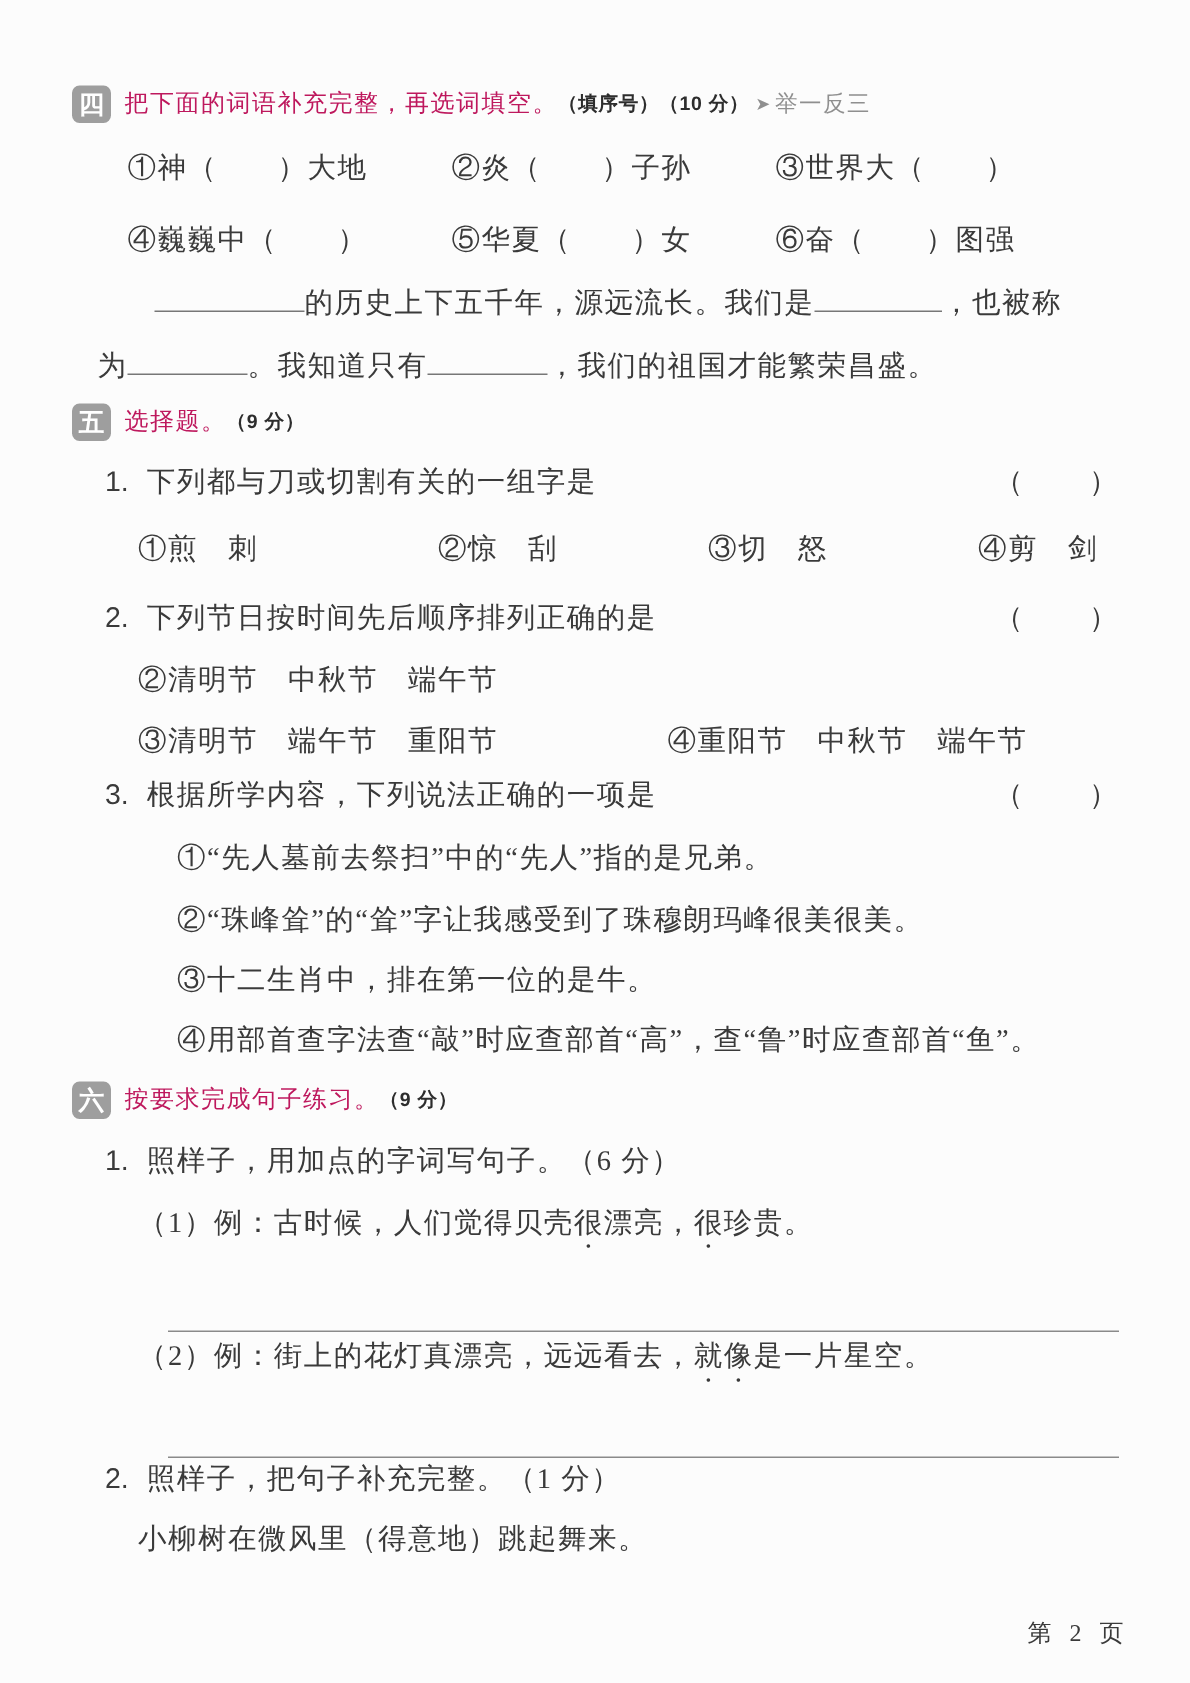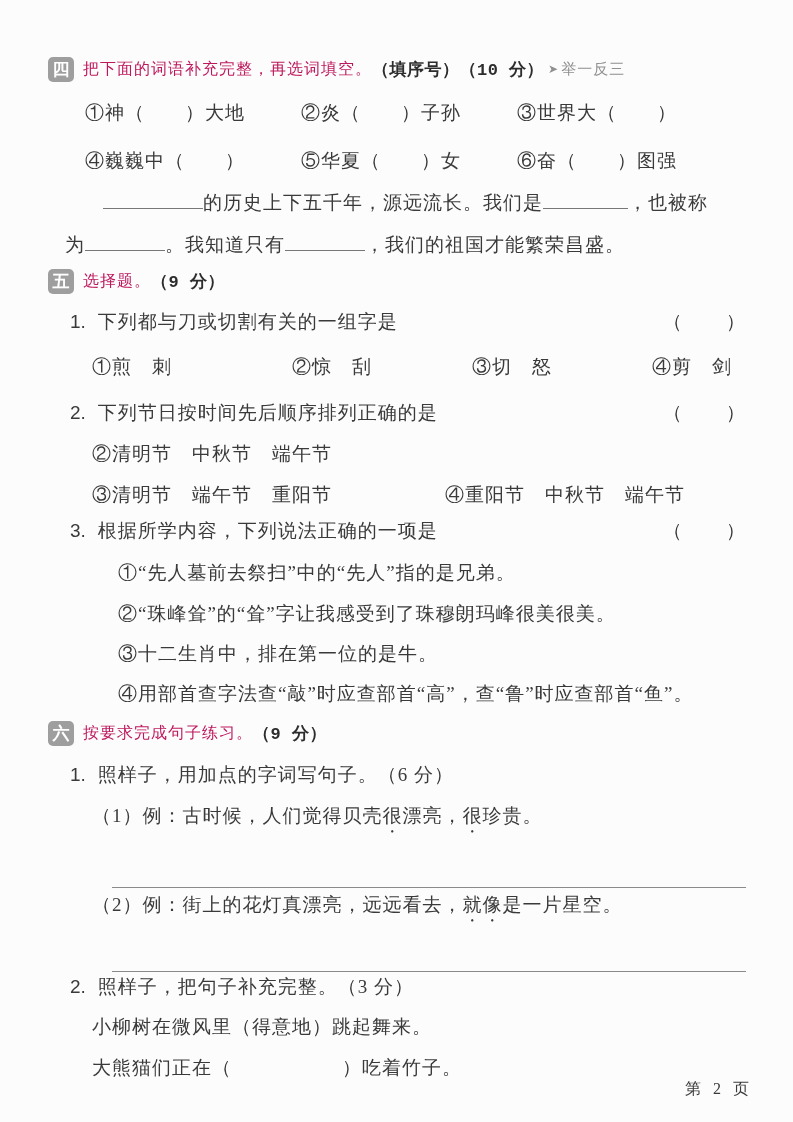--- a/index.html
+++ b/index.html
@@ -23,21 +23,21 @@
   }
   .badge {
     width:26px; height:25px; flex:none;
     background:#9e9e9e; color:#ffffff;
     border-radius:5px;
     display:flex; align-items:center; justify-content:center;
     font-size:17px; font-weight:bold;
     margin-right:9px;
   }
   .sec-title { font-weight:normal; font-size:16px; color:#be185d; letter-spacing:1px; }
-  .sec-score { font-size:17px; font-weight:bold; color:#2d2d2d; letter-spacing:0.5px;font-family:Liberation Mono, monospace; }
+  .sec-score { font-size:13px; font-weight:bold; color:#2d2d2d; letter-spacing:0.5px; }
   .tag {
     margin-left:4px; color:#8f8f8f; font-size:15px;
     display:flex; align-items:center; letter-spacing:1px;
   }
   .tag .arrow { font-size:12px; margin-right:2px; }
   .line { height:30px; line-height:30px; font-size:19px; letter-spacing:1px; white-space:nowrap; }
   .items-row { display:flex; margin-left:37px;align-items:flex-end; }
   .items-row .witem { width:216px; flex:none; }
   .qline { display:flex; margin-left:22px; }
   .qnum { font-family:"Liberation Sans", sans-serif; letter-spacing:0; margin-right:12px; }
@@ -168,21 +168,18 @@
   </div>
   <div class="answer-line mt26"></div>
 
   <div class="line indent3 mt2">
     <span>（2）例：街上的花灯真漂亮，远远看去，</span><span class="em-dots">就像</span><span>是一片星空。</span>
   </div>
   <div class="answer-line mt21"></div>
 
   <div class="line qline mt0">
     <span class="qnum">2.</span>
-    <span>照样子，把句子补充完整。（3 分）</span>
+    <span>照样子，把句子补充完整。（1 分）</span>
   </div>
   <div class="line indent3 mt10">小柳树在微风里（得意地）跳起舞来。</div>
-  <div class="line indent3 mt11">
-    <span>大熊猫们正在（</span><span class="gap110"></span><span>）吃着竹子。</span>
-  </div>
 
   <div class="footer">第 2 页</div>
 </div>
 
 </body></html>

